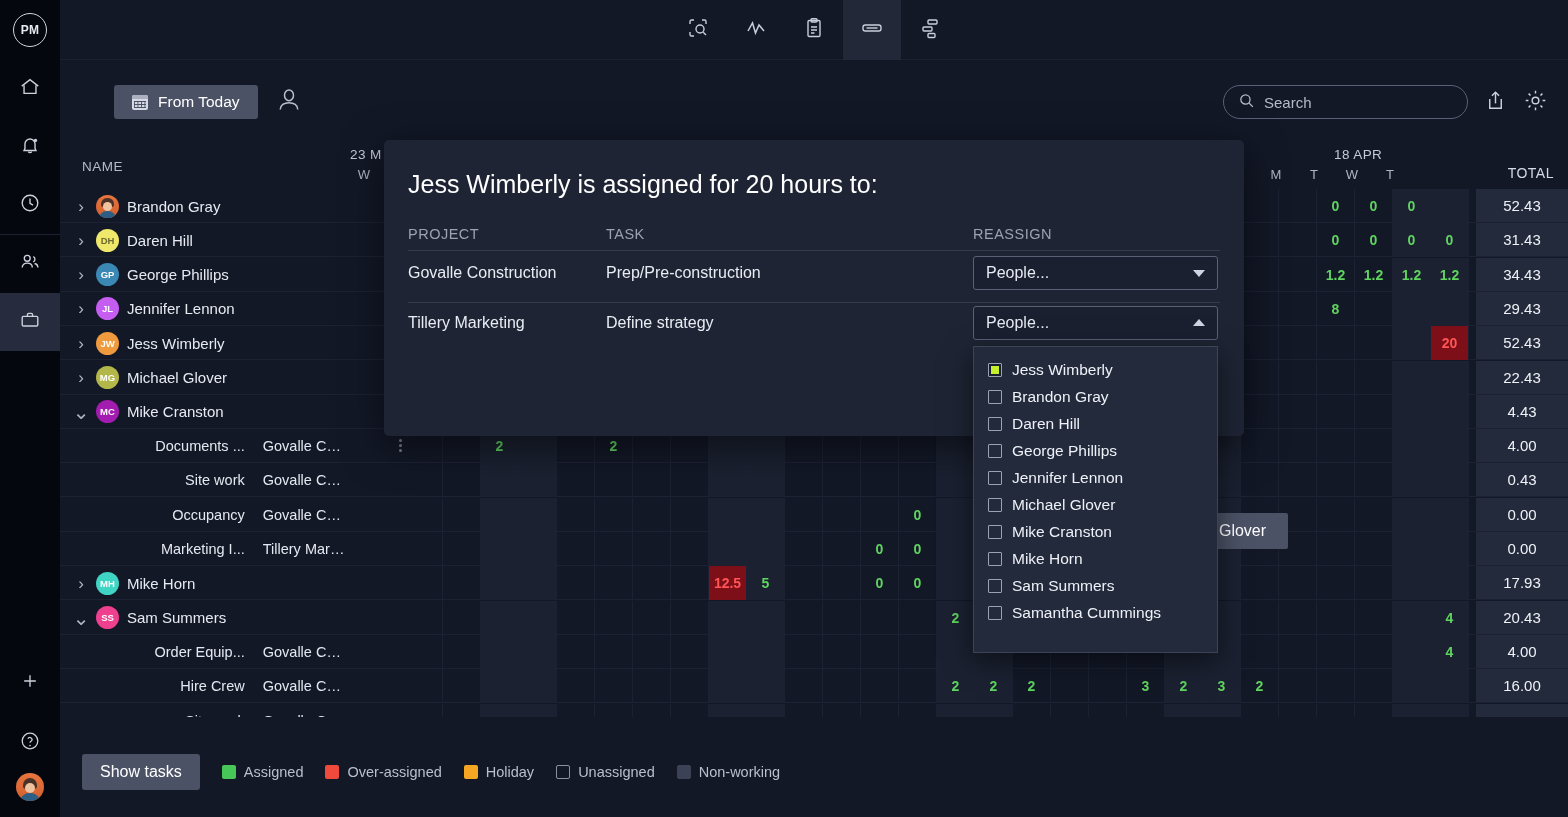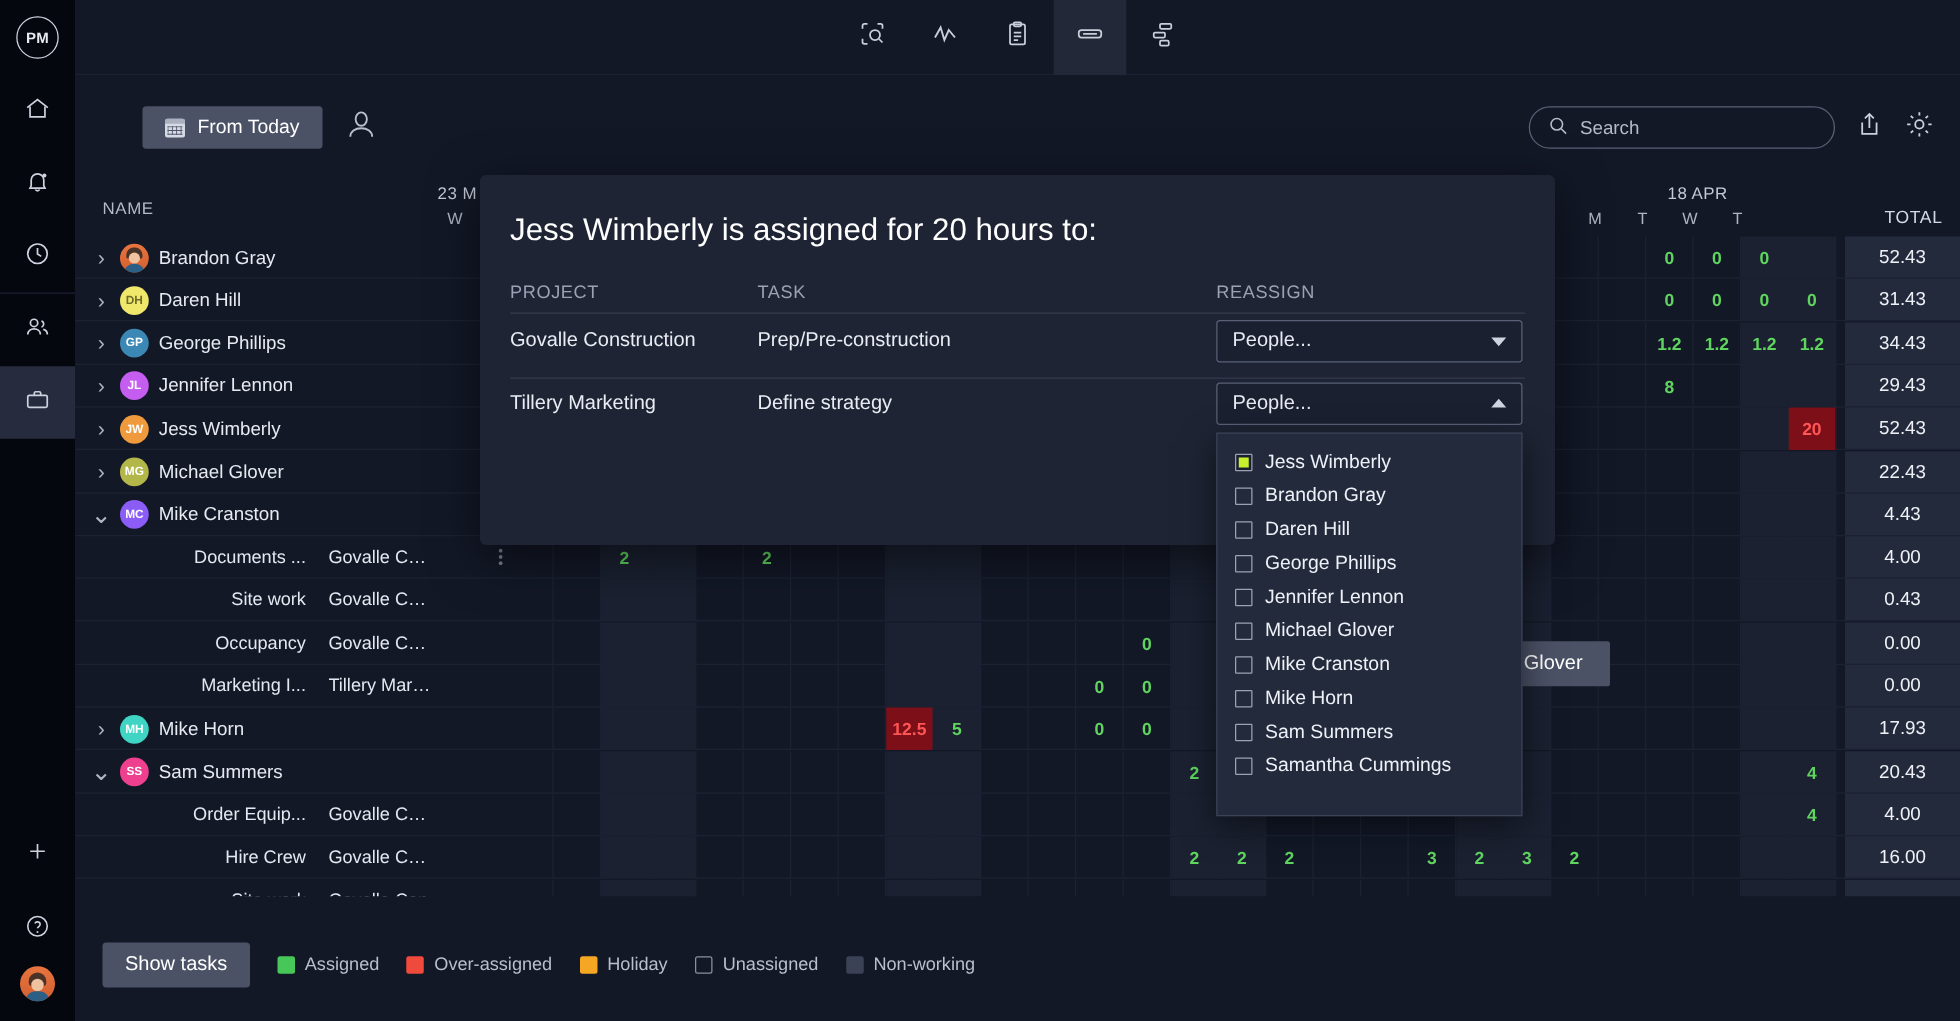--- a/index.html
+++ b/index.html
@@ -656,21 +656,21 @@
             <div class="cell" style="left: 912px;"></div>
             <div class="cell" style="left: 950px;"></div>
             <div class="cell weekend" style="left: 988px;"></div>
             <div class="cell weekend" style="left: 1026px;"></div>
           </div>
           <div class="totalcell">22.43</div>
         </div>
         <div class="row" style="top: 205.8px;">
           <div class="namecell">
             <span class="chev" style="font-size: 20px; line-height: 8px;">⌄</span>
-            <span class="av" style="background: #8b5cf6;">MC</span>
+            <span class="av" style="background: #a21caf;">MC</span>
             <span>Mike Cranston</span>
           </div>
           <div class="cells">
             <div class="cell" style="left: 0px;"></div>
             <div class="cell" style="left: 38px;"></div>
             <div class="cell weekend" style="left: 76px;"></div>
             <div class="cell weekend" style="left: 114px;"></div>
             <div class="cell" style="left: 152px;"></div>
             <div class="cell" style="left: 190px;"></div>
             <div class="cell" style="left: 228px;"></div>

